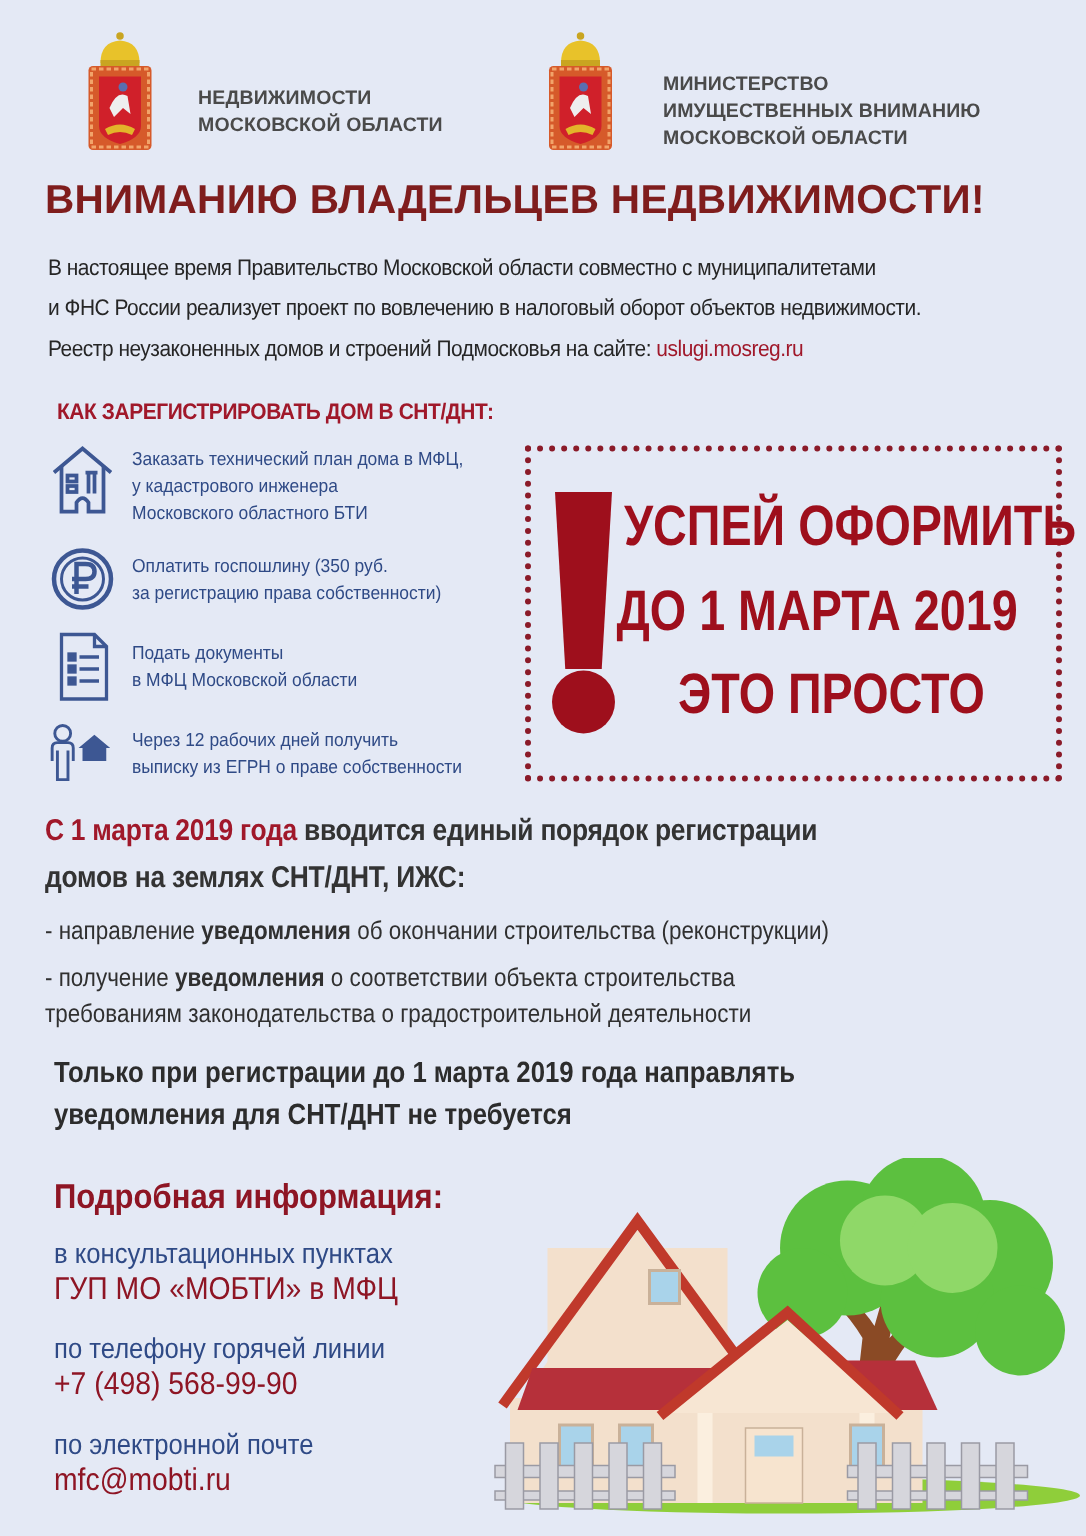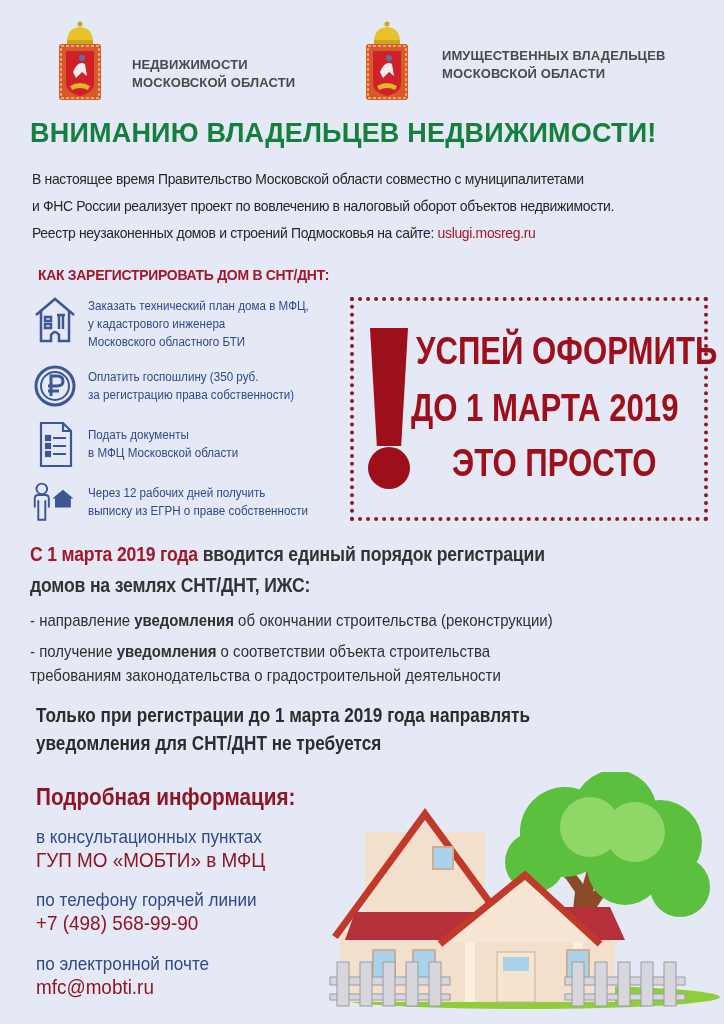--- a/index.html
+++ b/index.html
@@ -11,21 +11,21 @@
       color: #3a3a3a;
     }
     .abs { position: absolute; }
 
     
     .emblem { width: 44px; height: 82px; }
     .org-text { font-size: 13px; font-weight: bold; color: #4a4a4a; line-height: 18px; letter-spacing: 0.1px; }
 
     .main-title {
       left: 30px; top: 118px; width: 680px;
-      font-size: 27px; font-weight: bold; color: #15803d;
+      font-size: 27px; font-weight: bold; color: #7f1d1d;
       letter-spacing: 0.2px; white-space: nowrap;
     }
     .intro { left: 32px; font-size: 15px; color: #262626; white-space: nowrap; letter-spacing: -0.35px; transform: scaleX(0.93); transform-origin: left; }
     .intro .link { color: #a0182a; }
 
     .howto-title { left: 38px; top: 266px; font-size: 15px; font-weight: bold; color: #a0182a; letter-spacing: -0.3px; white-space: nowrap; transform: scaleX(0.93); transform-origin: left; }
     .step-icon { left: 33px; width: 44px; height: 50px; }
     .step-text { left: 88px; font-size: 12.5px; color: #2f4a86; line-height: 18px; white-space: nowrap; transform: scaleX(0.93); transform-origin: left; }
 
     .deadline-box {
@@ -74,21 +74,22 @@
     <path d="M9 22 Q9 8 22 7 Q35 8 35 22 Z" fill="#e8c22a"></path>
     <rect x="9" y="20" width="26" height="5" fill="#c9a521"></rect>
     <rect x="1" y="24" width="42" height="56" rx="3" fill="#d65a2a"></rect>
     <rect x="3" y="26" width="38" height="52" fill="none" stroke="#f2a46a" stroke-width="2" stroke-dasharray="3 2"></rect>
     <path d="M8 31 H36 V64 Q36 72 22 76 Q8 72 8 64 Z" fill="#d0202a"></path>
     <path d="M15 52 Q20 40 27 44 L29 56 L24 52 L18 58 Z" fill="#eeeeee"></path>
     <circle cx="24" cy="38" r="3" fill="#5a6fb0"></circle>
     <path d="M12 66 Q22 60 32 66 L30 70 Q22 66 14 70 Z" fill="#e3b52a"></path>
   </svg>
   <div class="abs org-text" style="left:442px;top:47px;">
-    <div>ИМУЩЕСТВЕННЫХ ВЛАДЕЛЬЦЕВ</div>
+    <div>МИНИСТЕРСТВО</div>
+    <div>ИМУЩЕСТВЕННЫХ ВНИМАНИЮ</div>
     <div>МОСКОВСКОЙ ОБЛАСТИ</div>
   </div>
 </div>
 
 <div class="abs main-title">ВНИМАНИЮ ВЛАДЕЛЬЦЕВ НЕДВИЖИМОСТИ!</div>
 
 <div class="abs intro" style="top:170px;">В настоящее время Правительство Московской области совместно с муниципалитетами</div>
 <div class="abs intro" style="top:197px;">и ФНС России реализует проект по вовлечению в налоговый оборот объектов недвижимости.</div>
 <div class="abs intro" style="top:224px;">
   <span>Реестр неузаконенных домов и строений Подмосковья на сайте: </span><span class="link">uslugi.mosreg.ru</span>

